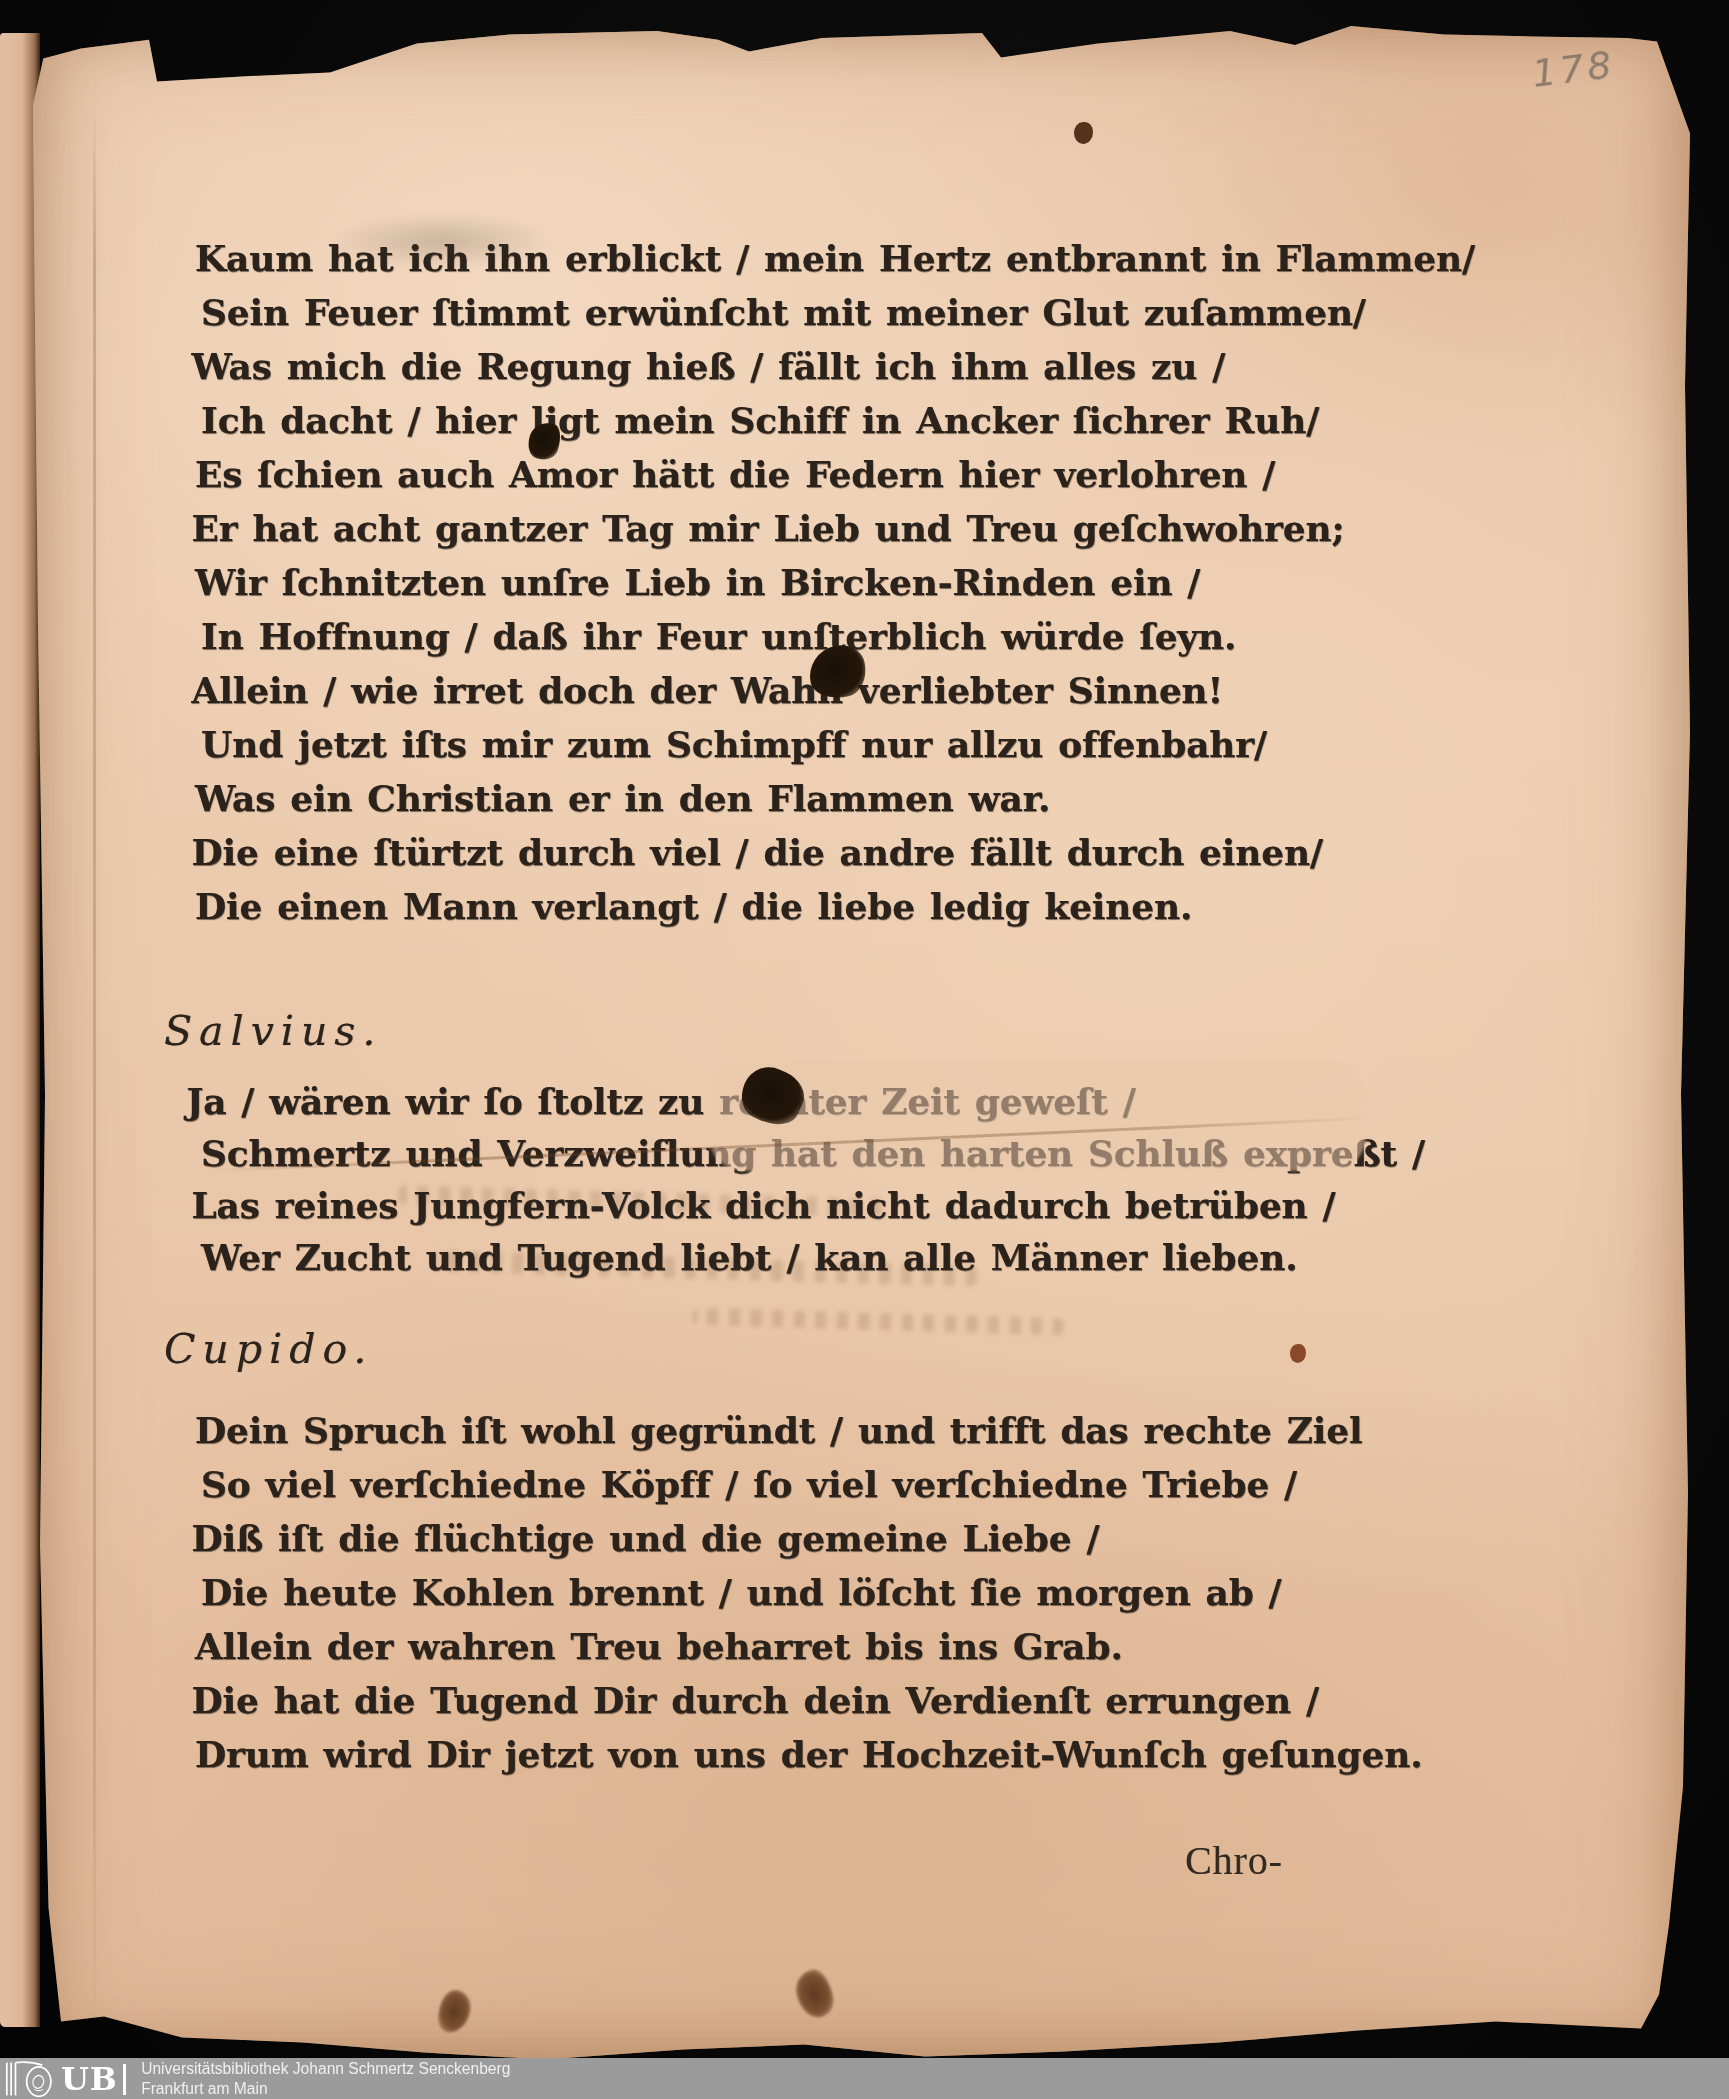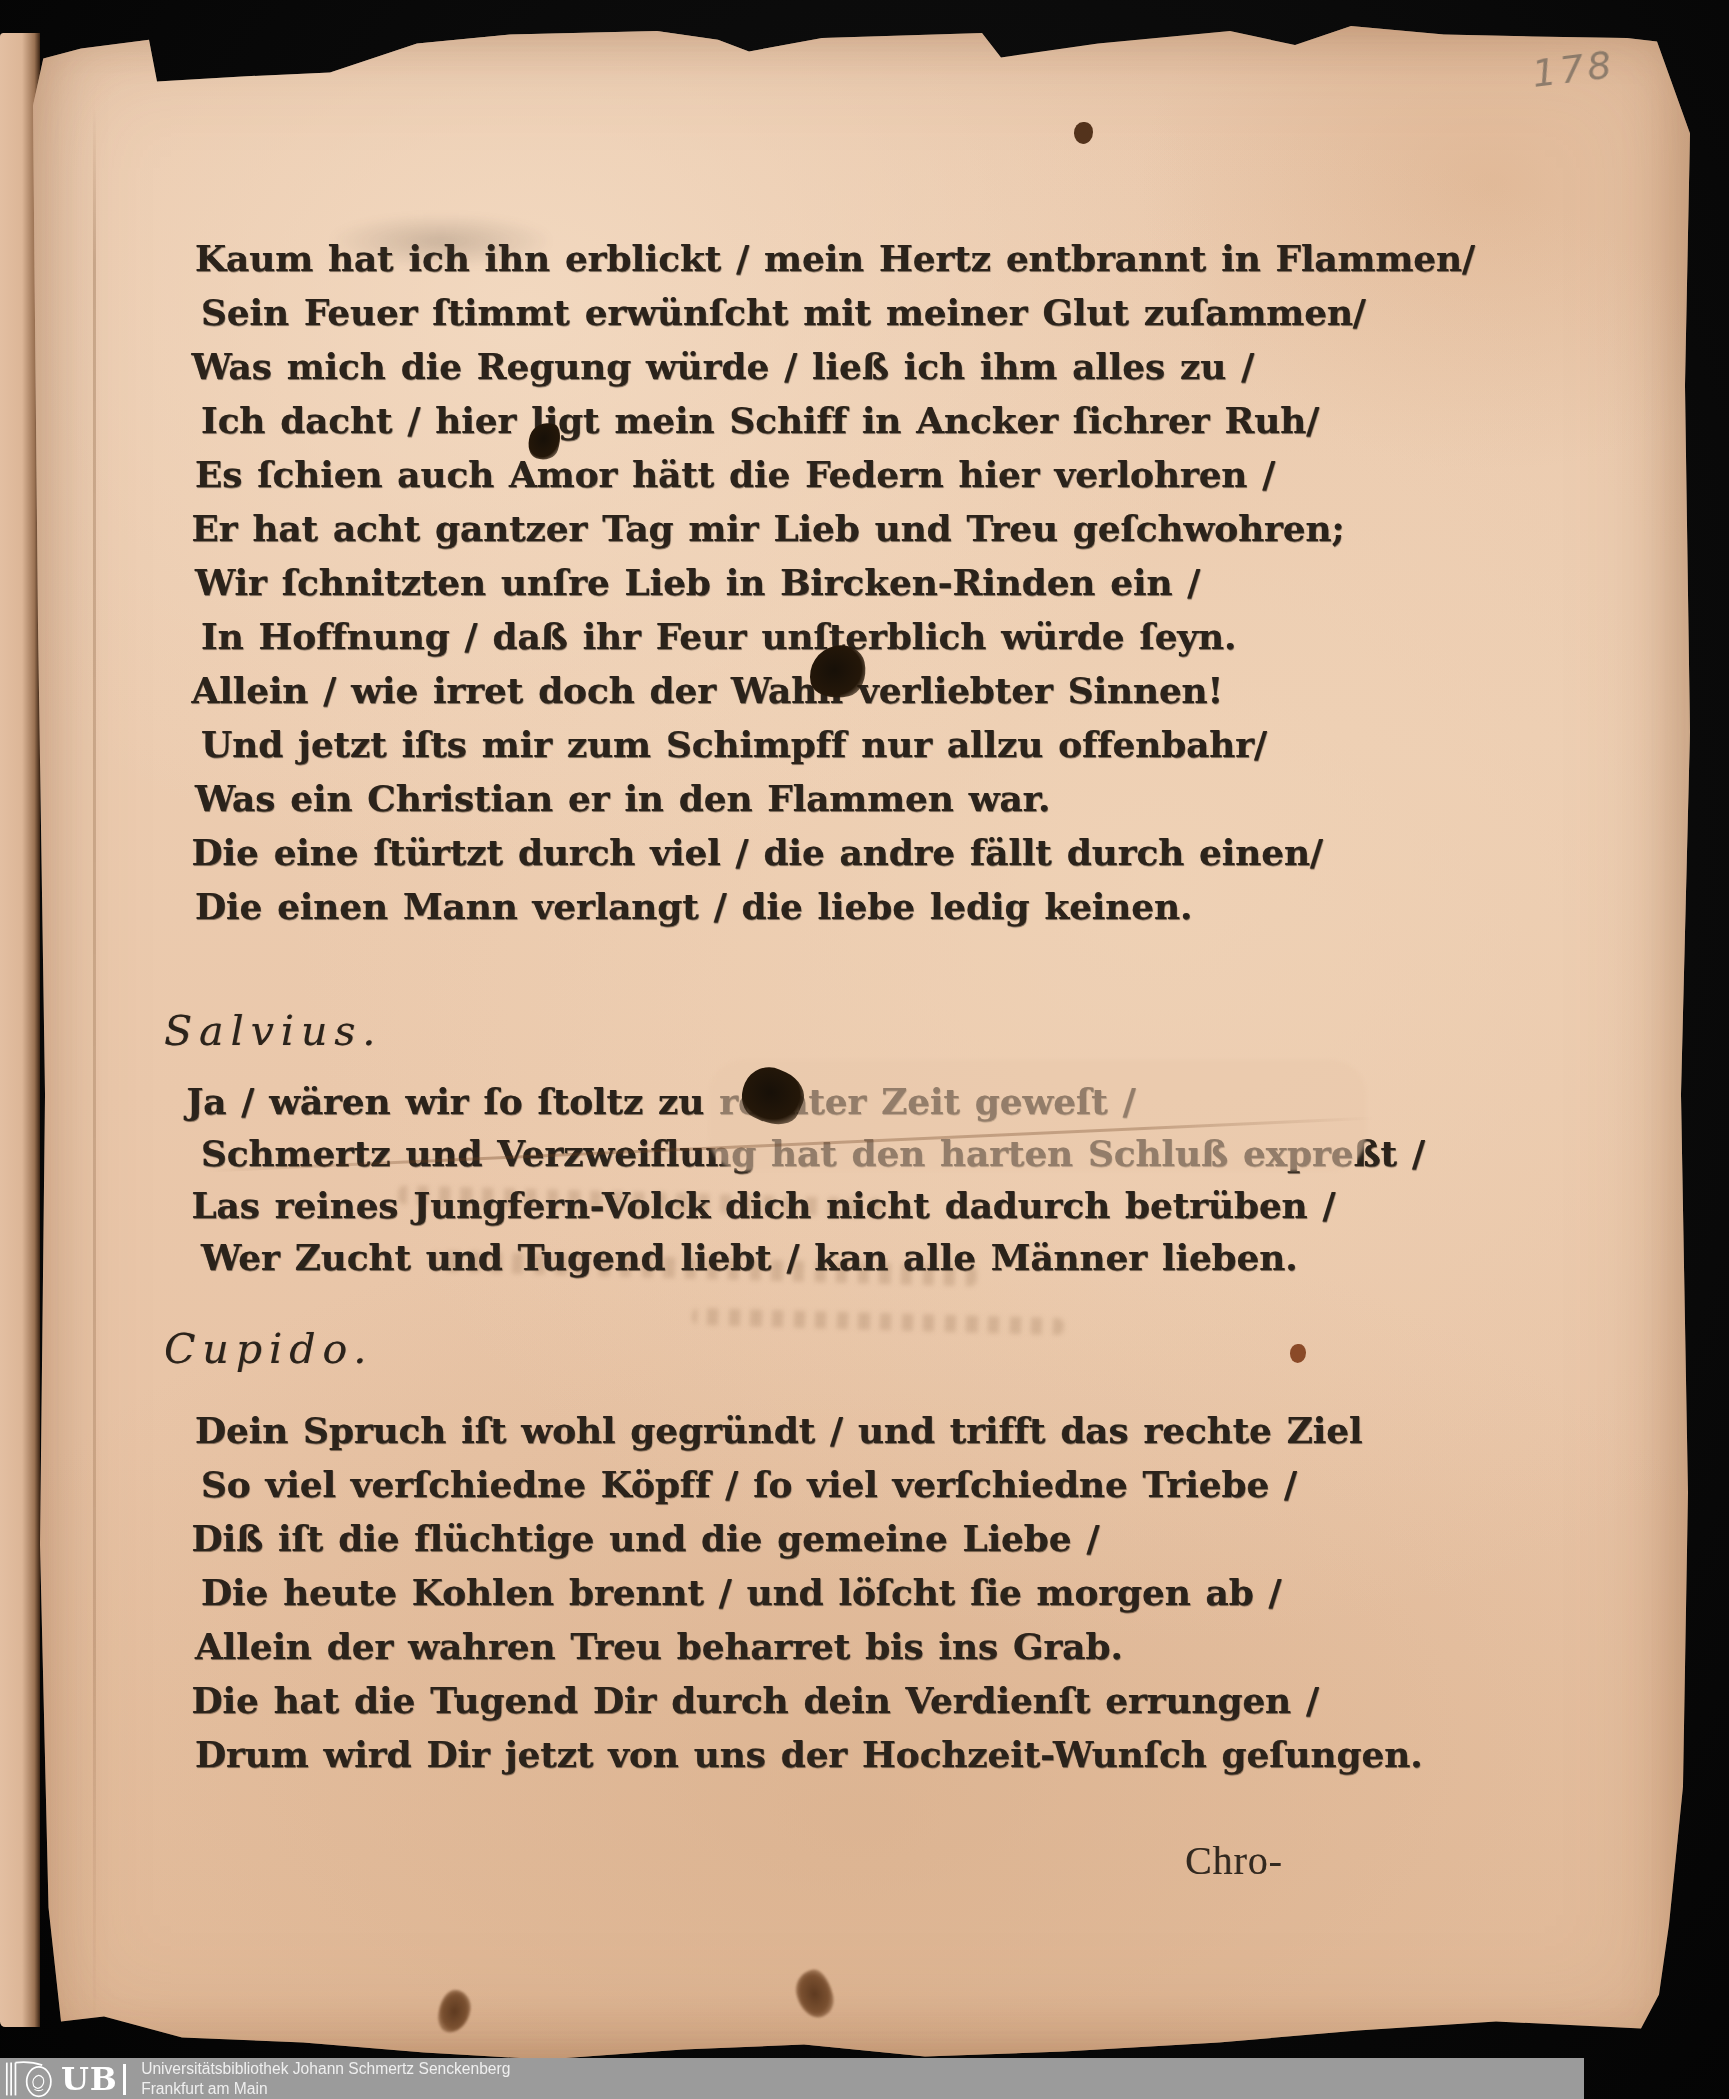--- a/index.html
+++ b/index.html
@@ -65,21 +65,21 @@
   .splotch-a{left:771px;top:1947px;width:35px;height:48px;background:radial-gradient(#5e3a20 0%,#7a5030 55%,rgba(122,80,48,0) 100%);border-radius:60% 40% 50% 55%/45% 60% 40% 58%;transform:rotate(-15deg);}
   .splotch-b{left:413px;top:1967px;width:31px;height:43px;background:radial-gradient(#5e3a20 0%,#7a5030 55%,rgba(122,80,48,0) 100%);border-radius:45% 55% 62% 38%/55% 42% 60% 42%;transform:rotate(10deg);}
   .smudge{position:absolute;left:307px;top:192px;width:216px;height:52px;z-index:5;
            background:radial-gradient(ellipse,rgba(75,62,50,.22) 0%,rgba(75,62,50,0) 75%);filter:blur(3.5px);}
   .ghost{position:absolute;z-index:3;filter:blur(2.6px);transform:rotate(1.6deg) scaleX(-1);
            background:repeating-linear-gradient(90deg,rgba(122,86,54,.20) 0 11.2px,rgba(122,86,54,0) 11.2px 21.6px);border-radius:7px;}
   .ghost-1{left:372px;top:1169px;width:484px;height:19px;}
   .ghost-2{left:406px;top:1235px;width:545px;height:21px;}
   .ghost-3{left:666px;top:1290px;width:372px;height:17.3px;}
   
-  .footer{position:absolute;left:0;bottom:0;width:1584px;height:42px;background:#9b9b9b;z-index:10;
+  .footer{position:absolute;left:0;bottom:0;width:1729px;height:42px;background:#9b9b9b;z-index:10;
           display:flex;font-family:"Liberation Sans",sans-serif;}
   .logo{display:flex;align-items:center;height:100%;margin-left:3.5px;}
   .logo svg{display:block;}
   .logo .ub{font-family:"DejaVu Serif",serif;font-weight:700;font-size:32px;color:#ffffff;
             line-height:1;margin:0 5.2px 0 3.5px;letter-spacing:0.9px;}
   .logo-bar{width:2.6px;height:31px;background:#ffffff;display:inline-block;}
   .footer-text{display:flex;flex-direction:column;justify-content:center;margin-left:15.6px;
             color:#efefef;font-size:15.6px;line-height:1.28;}
 </style>
 </head>
@@ -92,21 +92,21 @@
   <div class="page">
     <div class="fold-line"></div>
 
     <div class="pencil-number">178</div>
 
     <div class="smudge"></div>
 
     <div class="stanza s1">
       <div class="line">Kaum hat ich ihn erblickt / mein Hertz entbrannt in Flammen/</div>
       <div class="line">Sein Feuer ſtimmt erwünſcht mit meiner Glut zuſammen/</div>
-      <div class="line">Was mich die Regung würde / ließ ich ihm alles zu /</div>
+      <div class="line">Was mich die Regung hieß / fällt ich ihm alles zu /</div>
       <div class="line">Ich dacht / hier ligt mein Schiff in Ancker ſichrer Ruh/</div>
       <div class="line">Es ſchien auch Amor hätt die Federn hier verlohren /</div>
       <div class="line">Er hat acht gantzer Tag mir Lieb und Treu geſchwohren;</div>
       <div class="line">Wir ſchnitzten unſre Lieb in Bircken-Rinden ein /</div>
       <div class="line">In Hoffnung / daß ihr Feur unſterblich würde ſeyn.</div>
       <div class="line">Allein / wie irret doch der Wahn verliebter Sinnen!</div>
       <div class="line">Und jetzt iſts mir zum Schimpff nur allzu offenbahr/</div>
       <div class="line">Was ein Christian er in den Flammen war.</div>
       <div class="line">Die eine ſtürtzt durch viel / die andre fällt durch einen/</div>
       <div class="line">Die einen Mann verlangt / die liebe ledig keinen.</div>

